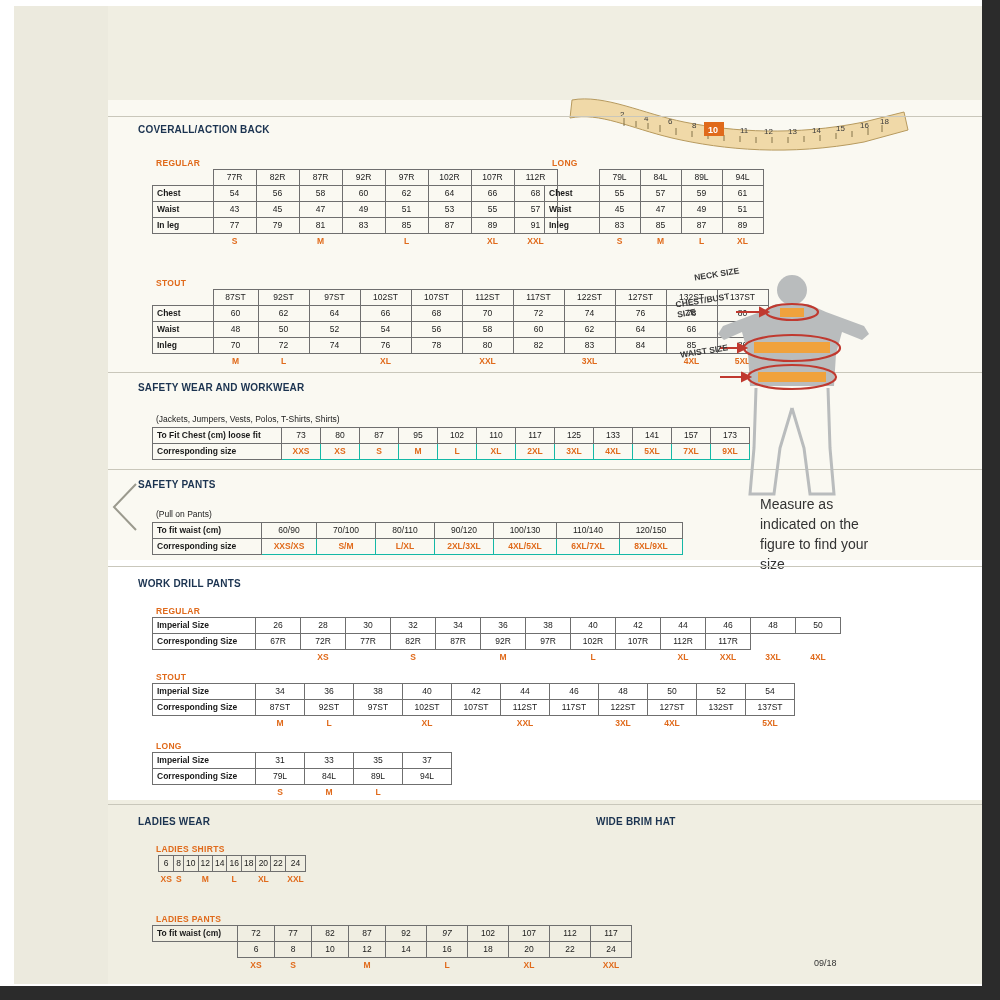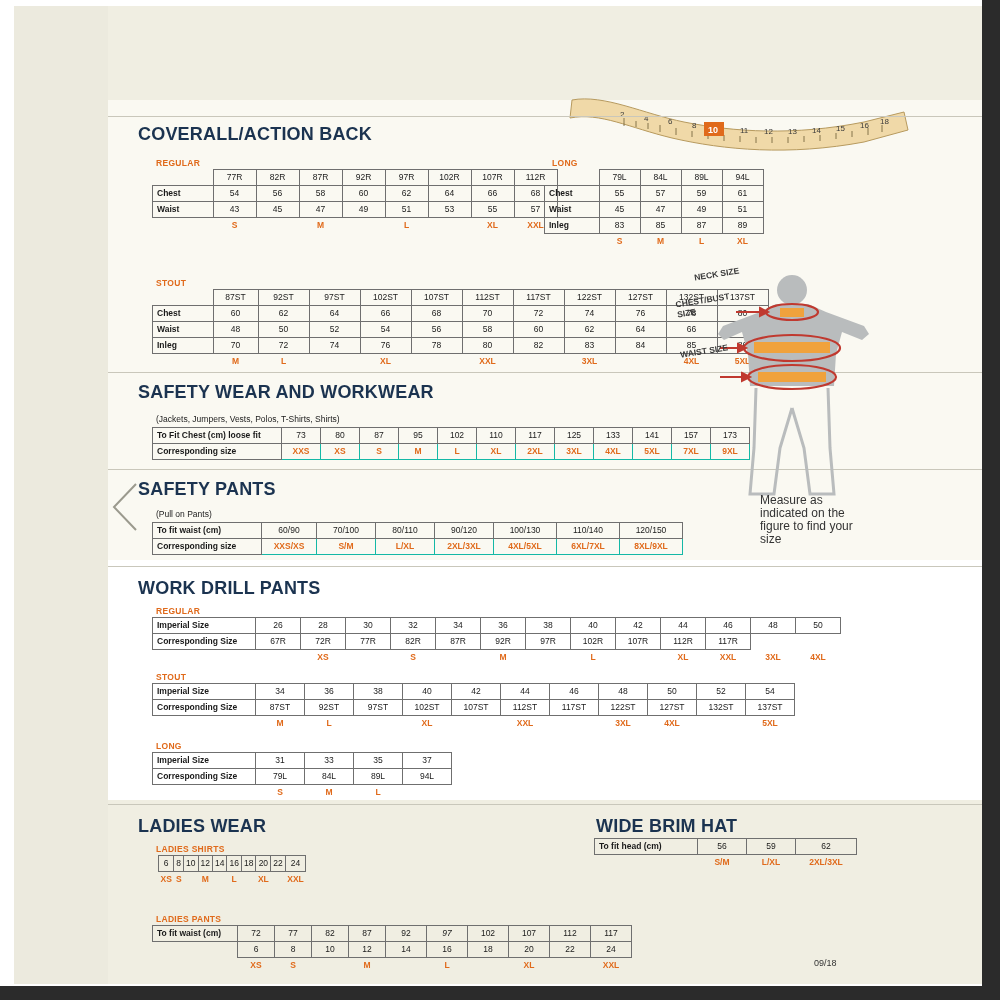--- a/index.html
+++ b/index.html
@@ -34,21 +34,21 @@
   h1.title {
     position:absolute; left:118px; top:22px; margin:0;
     font-size:31px; font-weight:bold; letter-spacing:-0.5px;
     color:#1b3350;
   }
   .subtitle {
     position:absolute; left:120px; top:62px;
     font-size:10.5px; color:#2a2a2a;
   }
   .section-title {
-    position:absolute; font-size:18px; font-weight:bold; color:#1b3350;
+    position:absolute; font-size:10px; font-weight:bold; color:#1b3350;
     letter-spacing:0.2px;
   }
   .sub-label {
     position:absolute; font-size:8.5px; font-weight:bold; color:#e06a1b;
     letter-spacing:0.3px;
   }
   .note {
     position:absolute; font-size:8.5px; color:#222;
   }
   .divider { position:absolute; height:1px; background:#c9c7bb; }
@@ -72,21 +72,21 @@
     color:#e06a1b; font-weight:bold; border:0;
   }
   table.sz td.orange-b {
     color:#e06a1b; font-weight:bold; border:1px solid #14b8a6;
   }
   .footer-date { position:absolute; font-size:9px; color:#333; }
 
   
   .figure { position:absolute; }
   .fig-label { position:absolute; font-size:8.5px; font-weight:bold; color:#3a3a3a; }
-  .measure-note { position:absolute; font-size:12px; color:#333; line-height:13px; }
+  .measure-note { position:absolute; font-size:14px; color:#333; line-height:20px; }
 
   
   .tape { position:absolute; }
 </style>
 </head>
 <body>
 
 <div class="page">
 
   <div class="sheet">
@@ -171,20 +171,31 @@
         <td>43</td>
         <td>45</td>
         <td>47</td>
         <td>49</td>
         <td>51</td>
         <td>53</td>
         <td>55</td>
         <td>57</td>
       </tr>
       <tr>
+        <td class="rowhdr">In leg</td>
+        <td>77</td>
+        <td>79</td>
+        <td>81</td>
+        <td>83</td>
+        <td>85</td>
+        <td>87</td>
+        <td>89</td>
+        <td>91</td>
+      </tr>
+      <tr>
         <td class="blank"></td>
         <td class="orange">S</td>
         <td class="orange"></td>
         <td class="orange">M</td>
         <td class="orange"></td>
         <td class="orange">L</td>
         <td class="orange"></td>
         <td class="orange">XL</td>
         <td class="orange">XXL</td>
       </tr>
@@ -614,36 +625,20 @@
         <td class="orange"></td>
         <td class="orange">L</td>
         <td class="orange"></td>
         <td class="orange">XL</td>
         <td class="orange"></td>
         <td class="orange">XXL</td>
       </tr>
     </tbody>
       </table>
 
-    <table class="sz" style="left:580px; top:832px;">
-      <tbody>
-          <tr>
-        <td class="rowhdr" style="width:96px;">To fit head (cm)</td>
-        <td style="width:44px;">56</td>
-        <td style="width:44px;">59</td>
-        <td style="width:56px;">62</td>
-      </tr>
-      <tr>
-        <td class="blank"></td>
-        <td class="orange">S/M</td>
-        <td class="orange">L/XL</td>
-        <td class="orange">2XL/3XL</td>
-      </tr>
-    </tbody>
-      </table>
 
     <div class="footer-date" style="left:800px; top:952px;">09/18</div>
 
   </div>
 
   <div class="edge-right"></div>
   <div class="edge-bottom"></div>
 </div>
 
 </body></html>

